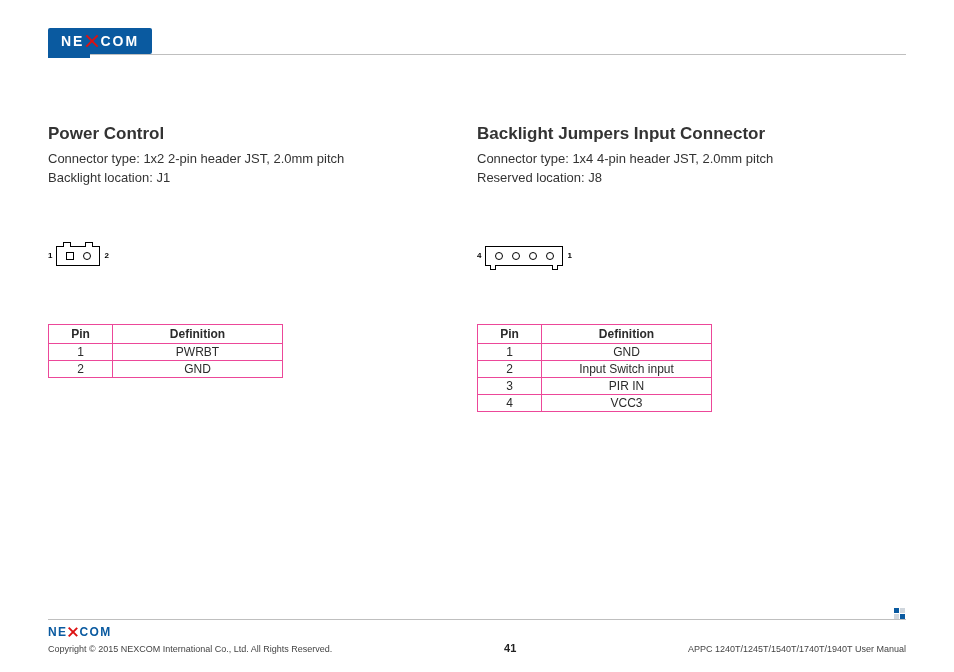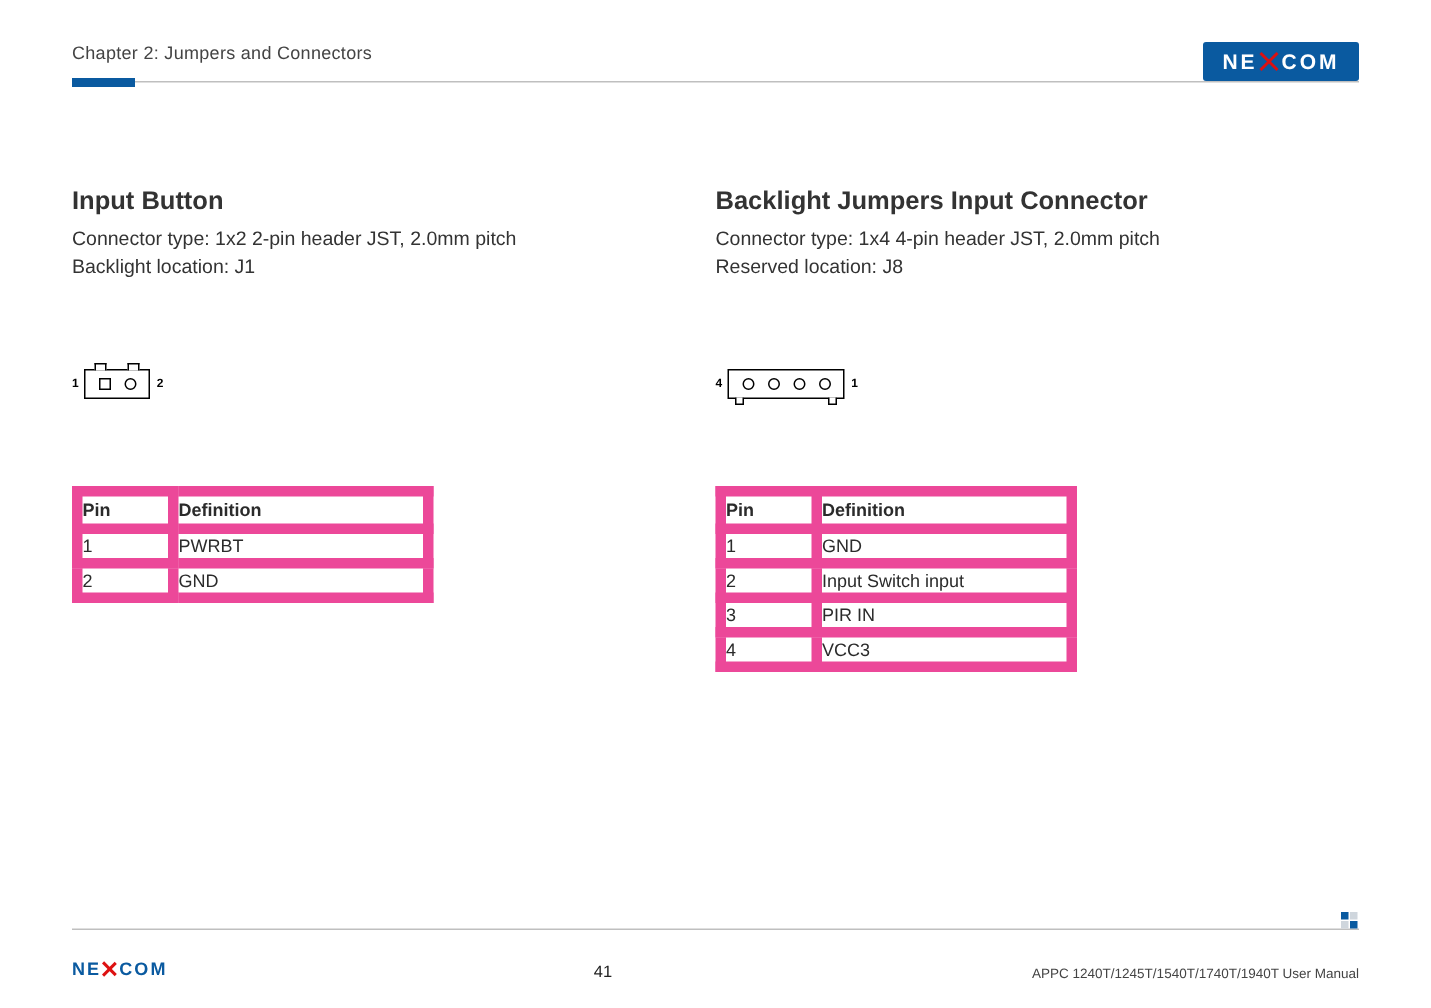--- a/index.html
+++ b/index.html
@@ -31,69 +31,68 @@
   .conn-2-body { width: 44px; height: 20px; display:flex; align-items:center; justify-content:space-around; padding:0 4px; }
   .notch { position:absolute; top:-5px; width:8px; height:5px; border:1.4px solid #000; border-bottom:none; background:#fff; }
   .pin-sq { width:8px; height:8px; border:1.2px solid #000; }
   .pin-cir { width:8px; height:8px; border:1.2px solid #000; border-radius:50%; }
 
   .connector-4 { display:flex; align-items:center; gap:4px; }
   .conn-4-body { width: 78px; height: 20px; display:flex; align-items:center; justify-content:space-around; padding:0 4px; }
   .foot { position:absolute; bottom:-5px; width:6px; height:5px; border:1.4px solid #000; border-top:none; background:#fff; }
 
   table.pin { border-collapse: collapse; font-size: 12px; }
-  table.pin th, table.pin td { border: 7px solid #ec4899; text-align:left; font-weight:400; }
+  table.pin th, table.pin td { border: 1px solid #ec4899; text-align:center; font-weight:400; }
   table.pin th { font-weight:700; padding: 2px 0; }
   table.pin td { padding: 1px 0; }
   .col-pin { width: 64px; }
   .col-def { width: 170px; }
 
   .bottom-rule { position:absolute; left:48px; right:48px; bottom:52px; height:1px; background:#bfbfbf; }
   .footer { position:absolute; left:48px; right:48px; bottom:18px; display:flex; justify-content:space-between; align-items:flex-end; font-size:9px; color:#444; }
   .footer-logo { width: 68px; height: 17px; background:#fff; display:flex; align-items:center; }
   .footer-logo .flogo { font-weight:700; font-size:12px; letter-spacing:1.4px; color:#0a5aa0; display:flex; align-items:center; }
   .footer-logo .fx { position:relative; width:10px; height:10px; margin:0 1px; }
   .footer-logo .fx::before, .footer-logo .fx::after { content:""; position:absolute; left:4px; top:-1px; width:1.6px; height:12px; background:#d11; }
   .footer-logo .fx::before { transform: rotate(45deg); }
   .footer-logo .fx::after  { transform: rotate(-45deg); }
-  .page-num { font-size:11px; font-weight:400; color:#222; }
+  .page-num { font-size:11px; font-weight:700; color:#222; }
   .footer-left { display:flex; flex-direction:column; gap:4px; }
   .footer-right { text-align:left; }
   .corner { position:absolute; right:48px; bottom:52px; width:12px; height:12px; }
   .corner .sq { position:absolute; width:5px; height:5px; }
   .corner .a { top:0; left:0; background:#0a5aa0; }
   .corner .b { top:6px; left:6px; background:#0a5aa0; }
   .corner .c { top:0; left:6px; background:#cfd6dd; }
   .corner .d { top:6px; left:0; background:#cfd6dd; }
 </style>
 </head>
 <body>
 
 <div class="page">
 
   <div class="topbar">
-    <div class="chapter">Chapter 2: Jumpers and Connectors</div>
     <div class="logo-wrap">
       <div class="logo">
         <span class="logo-text">
           <span>NE</span>
           <span class="logo-x"></span>
           <span>COM</span>
         </span>
       </div>
     </div>
   </div>
 
   <div class="rule"></div>
   <div class="rule-accent"></div>
 
   <div class="content">
 
     <div class="col">
-      <div class="sect-title">Input Button</div>
+      <div class="sect-title">Power Control</div>
       <div class="spec">Connector type: 1x2 2-pin header JST, 2.0mm pitch</div>
       <div class="spec">Backlight location: J1</div>
 
       <div class="diagram-block">
         <div class="connector-2">
           <span class="pin-label">1</span>
           <div class="conn-body conn-2-body">
             <span class="notch" style="left:6px"></span>
             <span class="notch" style="right:6px"></span>
             <span class="pin-sq"></span>
@@ -179,18 +178,19 @@
 
   <div class="footer">
     <div class="footer-left">
       <div class="footer-logo">
         <span class="flogo">
           <span>NE</span>
           <span class="fx"></span>
           <span>COM</span>
         </span>
       </div>
+      <div>Copyright © 2015 NEXCOM International Co., Ltd. All Rights Reserved.</div>
     </div>
     <div class="page-num">41</div>
     <div class="footer-right">APPC 1240T/1245T/1540T/1740T/1940T User Manual</div>
   </div>
 
 </div>
 
 </body></html>

